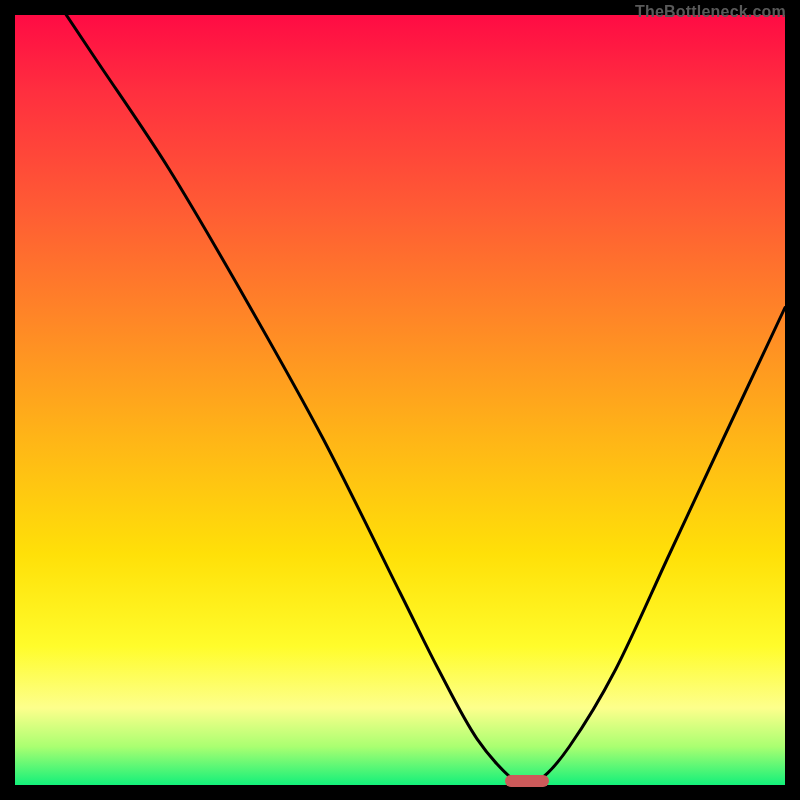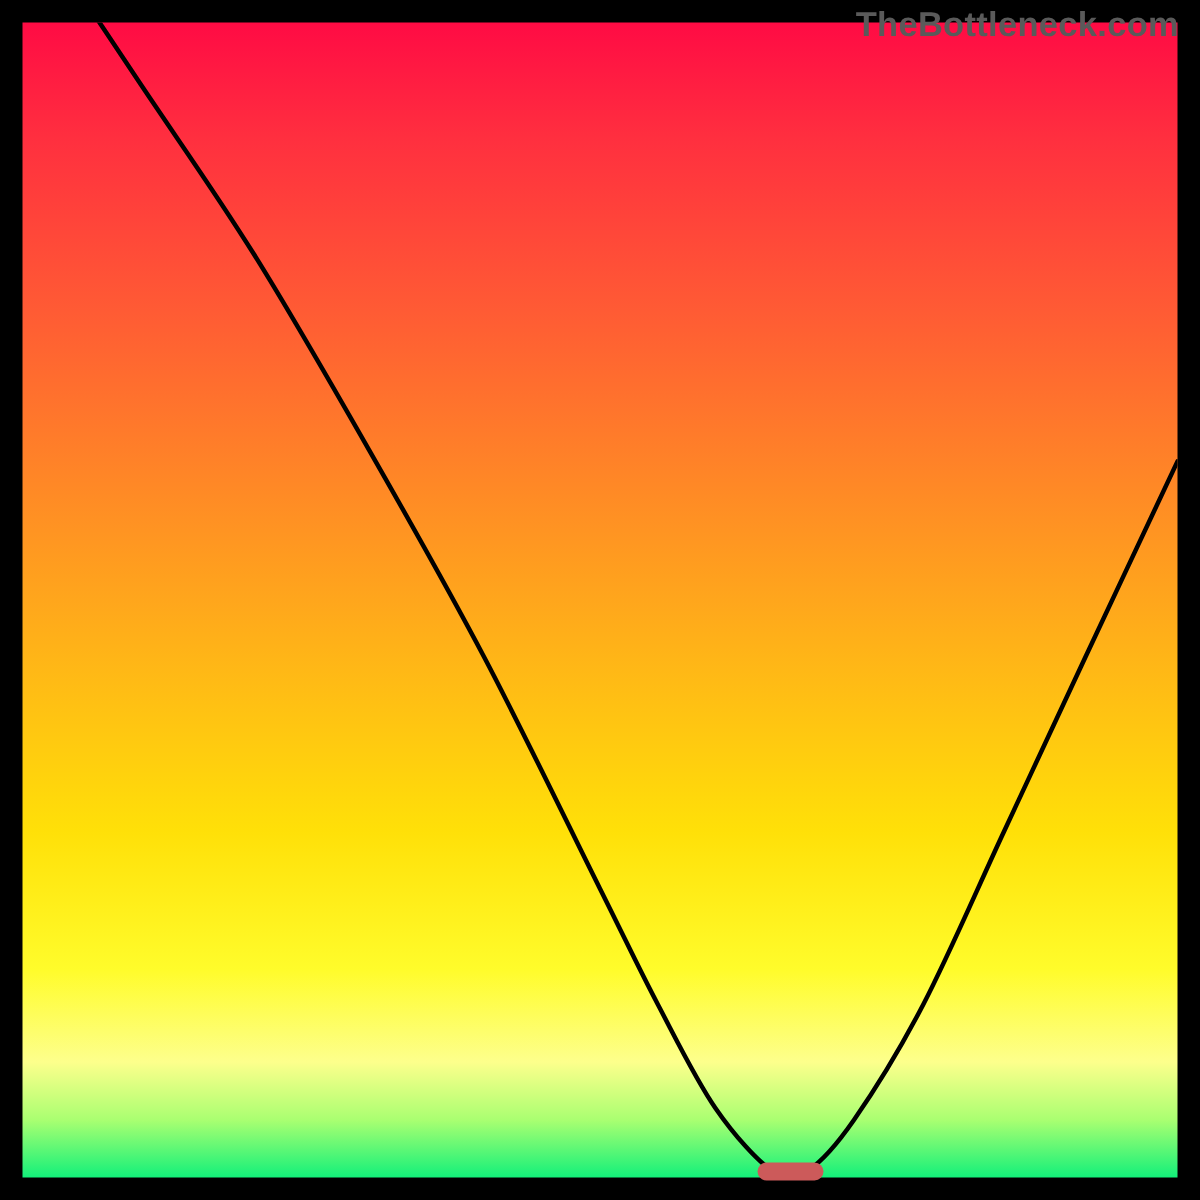--- a/index.html
+++ b/index.html
@@ -51,21 +51,21 @@
     height: 12px;
     border-radius: 6px;
     background: #cc5a5a;
     transform: translate(-50%, -50%);
   }
   .watermark {
     position: absolute;
     top: 3px;
     right: 14px;
     color: #5a5a5a;
-    font-size: 23px;
+    font-size: 16px;
     font-weight: 600;
     letter-spacing: 0.2px;
     user-select: none;
   }
 </style>
 </head>
 <body>
 
 <div class="frame">
 

